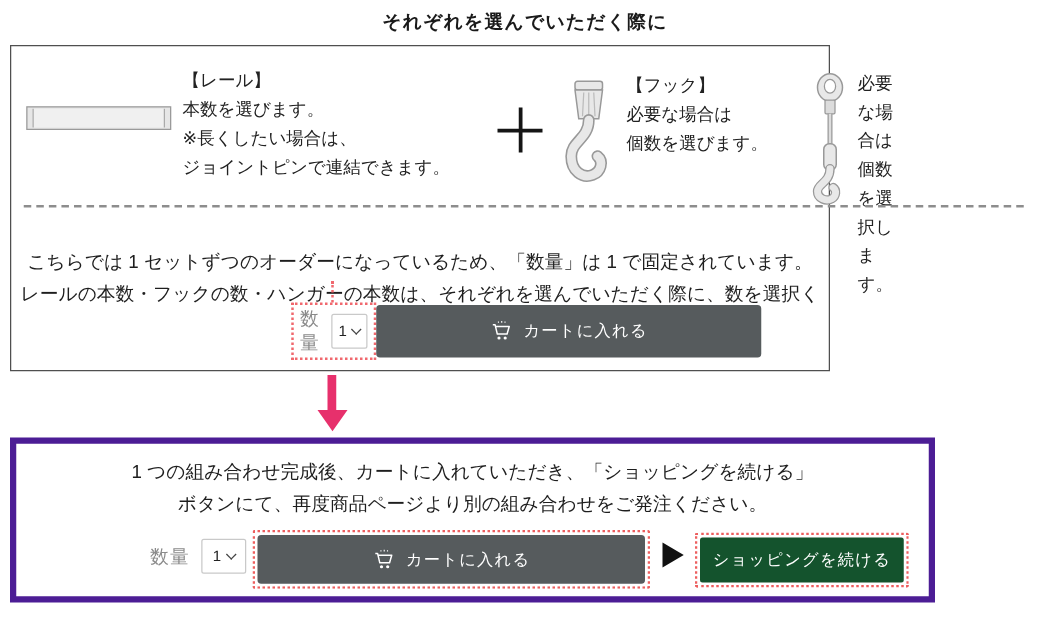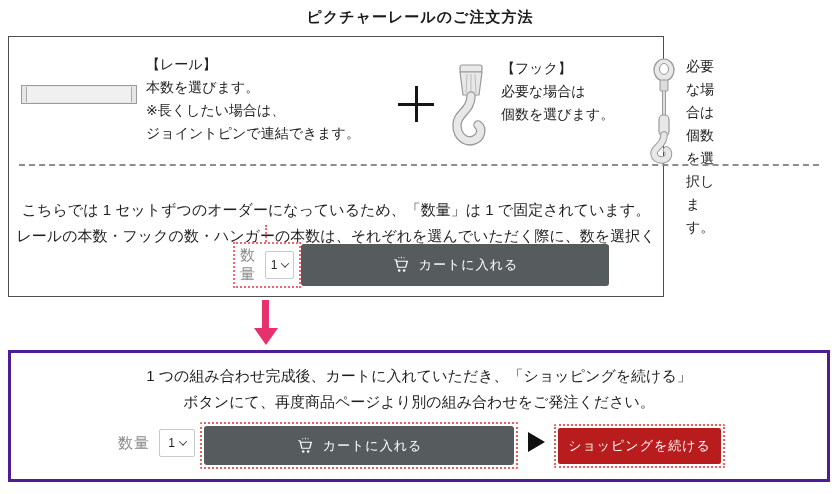--- a/index.html
+++ b/index.html
@@ -144,22 +144,22 @@
   .arrow-caption {
     position: absolute; left: 296px; top: 309px;
     font-size: 15px; font-weight: bold;
     color: #e7306c;
     letter-spacing: 1px;
   }
   
   .bottom-box {
     position: absolute;
     left: 8px; top: 350px;
-    width: 822px; height: 132px;
-    border: 3px solid #4c1d95;
+    width: 740px; height: 132px;
+    border: 5px solid #4c1d95;
     background: #fff;
   }
   .note-area-b {
     position: absolute;
     left: 0; top: 10px; width: 100%;
     text-align: center;
     font-size: 15px; line-height: 26px;
     color: #1e1e1e;
   }
   .qty-field-b { left: 107px; top: 76px; gap: 9px; }
@@ -174,38 +174,38 @@
   .play-icon {
     position: absolute; left: 517px; top: 79px;
     width: 0; height: 0;
     border-top: 10px solid transparent;
     border-bottom: 10px solid transparent;
     border-left: 17px solid #111;
   }
   .wrap-continue { left: 543px; top: 71px; }
   .continue-btn {
     width: 163px; height: 36px;
-    background: #b91c1c;
+    background: #14532d;
     color: #fff;
     border: none;
     border-radius: 2px;
     font-size: 13px;
     font-family: inherit;
     letter-spacing: 1px;
     display: flex; align-items: center; justify-content: center;
     cursor: pointer;
     position: relative;
   }
 </style>
 </head>
 <body>
 
 <div id="stage">
 
-  <div class="page-title">ピクチャーレールのご注文方法</div>
+  <div class="page-title">それぞれを選んでいただく際に</div>
 
   <div class="top-box">
 
     <div class="rail-icon">
       <div class="rail-inner"></div>
     </div>
     <div class="txt-block txt-rail">
       <div>【レール】</div>
       <div>本数を選びます。</div>
       <div>※長くしたい場合は、</div>

